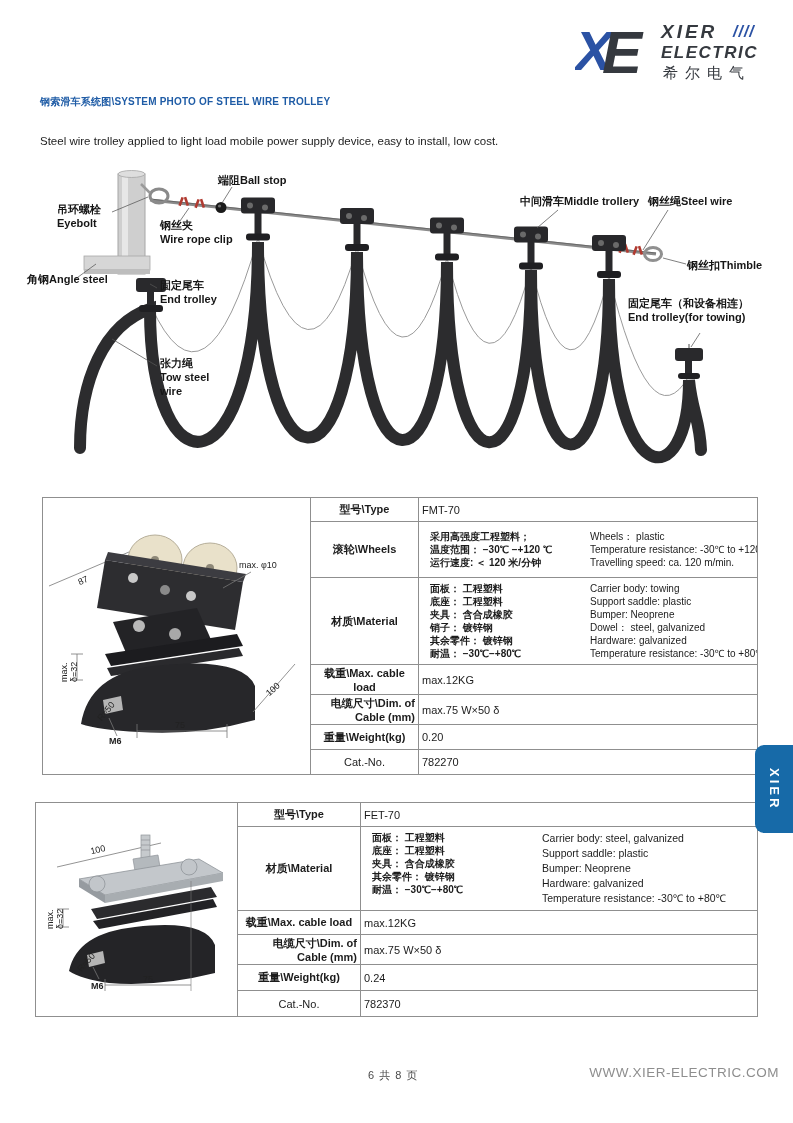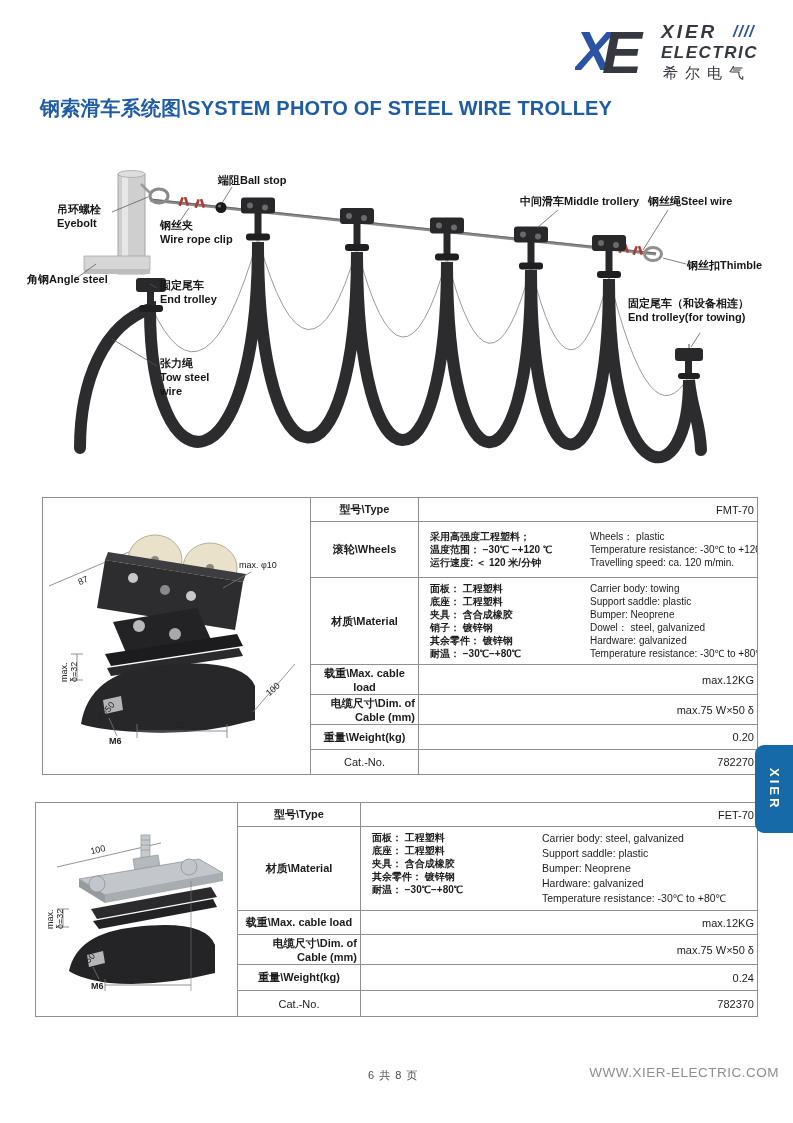--- a/index.html
+++ b/index.html
@@ -1,32 +1,32 @@
 <!DOCTYPE html>
 <html><head>
 <meta charset="utf-8">
 <style>
   html,body { margin:0; padding:0; background:#e9e9e9; }
   .page { position:relative; width:793px; height:1123px; background:#ffffff; margin:0 auto;
           font-family:"Liberation Sans", sans-serif; overflow:hidden; }
 
-  .sec-title { position:absolute; left:40px; font-size:20px; font-weight:bold; color:#1f5ca6; letter-spacing:0.2px; }
+  .sec-title { position:absolute; left:40px; font-size:10px; font-weight:bold; color:#1f5ca6; letter-spacing:0.2px; }
   .desc-zh   { position:absolute; left:40px; font-size:11px; font-weight:bold; color:#3c3c3c; }
   .desc-en   { position:absolute; left:40px; font-size:11.5px; color:#1d1d1d; }
 
   .diagram-wrap { position:absolute; left:0; top:166px; width:661px; height:302px; }
   .diagram-wrap svg { position:absolute; left:0; top:0; }
   .dlabel { position:absolute; font-size:11px; font-weight:bold; color:#161616; line-height:14px; white-space:nowrap; }
 
   table.spec { position:absolute; border-collapse:collapse; table-layout:fixed; background:#fff; }
   .spec td { border:1px solid #8f8f8f; font-size:11px; color:#1c1c1c; padding:1px 3px; vertical-align:middle; overflow:hidden; }
   .spec td.imgcell { text-align:center; vertical-align:middle; padding:2px; }
   .lbl { text-align:center; font-weight:bold; font-size:11px; }
   .lbl-sm { text-align:right; font-weight:bold; font-size:8.5px; }
-  .val { text-align:right; font-size:11.5px;margin-left:18px; }
+  .val { text-align:left; font-size:11.5px;margin-left:18px; }
   .cellflex { display:flex; padding:3px 2px 3px 8px; gap:12px; }
   .zh-col { font-weight:bold; font-size:10px; line-height:13px; width:148px; flex:none; }
   .en-col { font-size:10px; line-height:13px; flex:1; }
   .en-tall { line-height:15px; }
   .zh-col div, .en-col div { white-space:nowrap; }
 
   .footer-page { position:absolute; left:368px; top:1068px; font-size:11px; color:#4a4a4a; letter-spacing:1px; }
   .footer-url  { position:absolute; right:14px; top:1065px; font-size:13.5px; color:#8e8e8e; letter-spacing:0.5px; }
 
   .side-tab { position:absolute; right:0; top:745px; width:38px; height:88px; background:#176aa8;
@@ -46,20 +46,21 @@
   <svg class="logo" width="212" height="74" viewBox="0 0 212 74">
     <text class="logo-big" x="0" y="58" font-size="56" fill="#2b52a4">X</text>
     <text class="logo-big" x="27" y="61" font-size="60" fill="#35393f">E</text>
     <text class="logo-big" x="86" y="26" font-size="19" letter-spacing="3" fill="#35393f">XIER</text>
     <text class="logo-big" x="158" y="25" font-size="16" letter-spacing="1" fill="#2b52a4">////</text>
     <text class="logo-big" x="86" y="46" font-size="17" letter-spacing="1.5" fill="#35393f">ELECTRIC</text>
     <text x="88" y="66" font-size="15" letter-spacing="7" fill="#35393f">希尔电气</text>
   </svg>
 
   <div class="sec-title" style="top:95px">钢索滑车系统图\SYSTEM PHOTO OF STEEL WIRE TROLLEY</div>
+  <div class="desc-en" style="top:135px">Steel wire trolley applied to light load mobile power supply device, easy to install, low cost.</div>
 
   <div class="diagram-wrap">
     <svg width="793" height="302" viewBox="0 0 793 302">
 
       <rect x="118" y="8" width="27" height="100" fill="#cfcfcf" stroke="#a6a6a6" stroke-width="1"></rect>
       <rect x="122" y="9" width="6" height="98" fill="#e7e7e7"></rect>
       <ellipse cx="131.5" cy="8" rx="13.5" ry="3.5" fill="#dedede" stroke="#a6a6a6" stroke-width="0.8"></ellipse>
 
       <rect x="84" y="90" width="66" height="14" fill="#d6d6d6" stroke="#a8a8a8" stroke-width="0.8"></rect>
       <rect x="84" y="103" width="66" height="5" fill="#bdbdbd"></rect>

